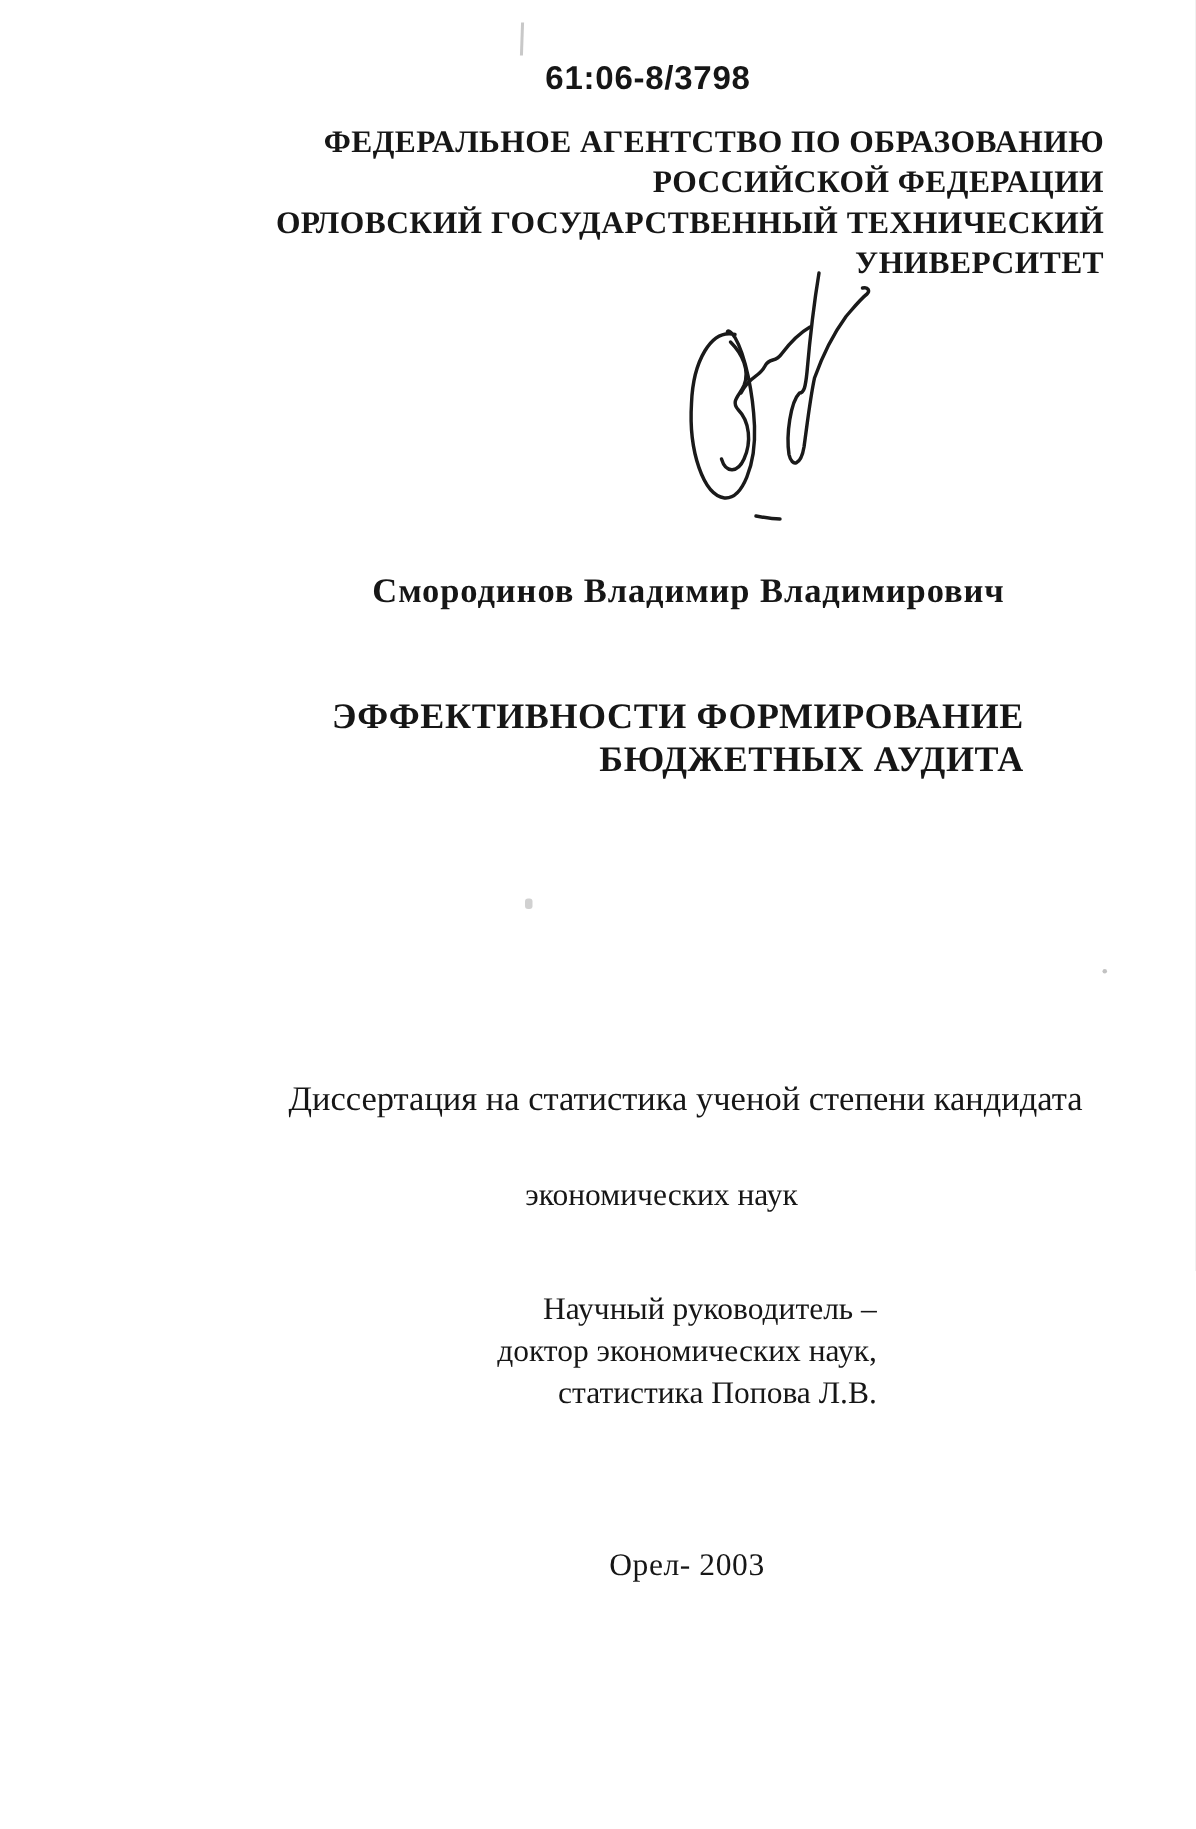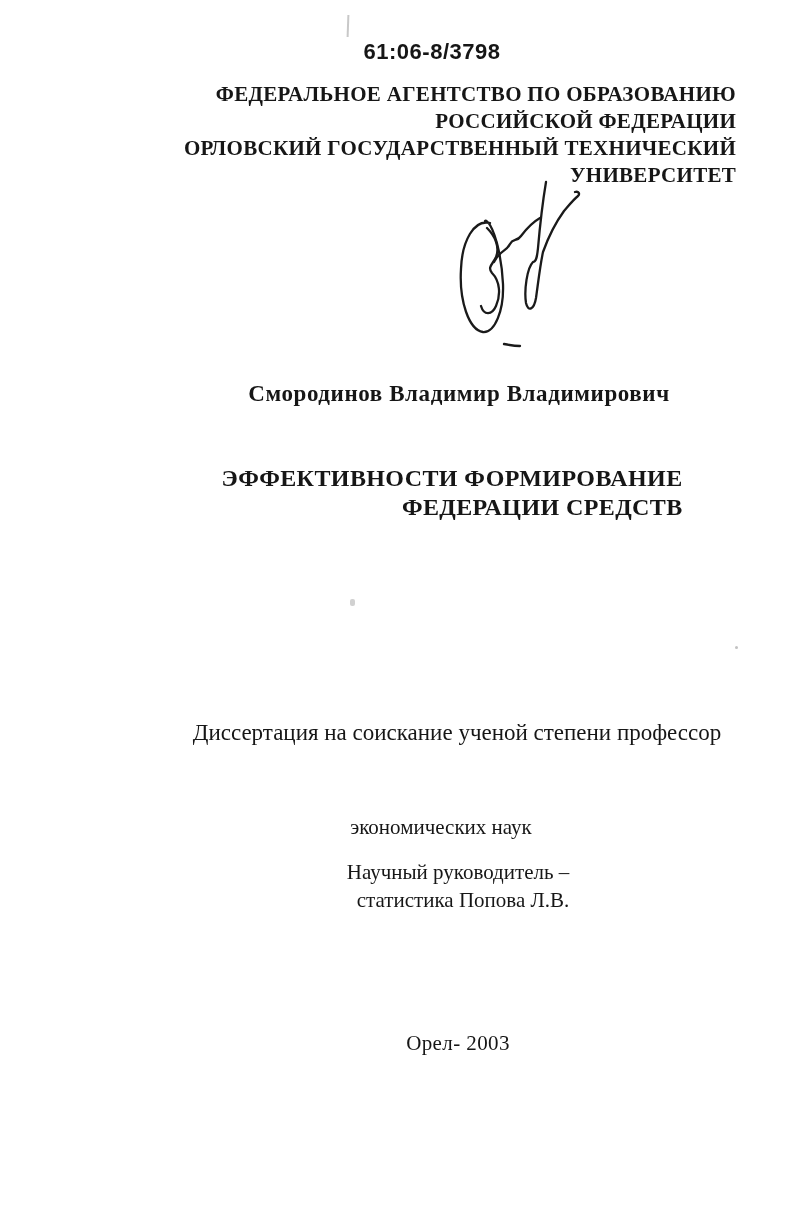--- a/index.html
+++ b/index.html
@@ -63,21 +63,20 @@
   }
   .thesis-line-1 {
     top: 720px;
     left: 457px;
     font-size: 23px;
   }
   .thesis-line-2 {
     top: 784px;
     left: 441px;
     font-size: 21px;
-    margin-top: 31px;
   }
   .supervisor-block {
     top: 858px;
     left: 458px;
     font-size: 21px;
     line-height: 28px;
   }
   .city-year {
     top: 1031px;
     left: 458px;
@@ -154,27 +153,28 @@
 
         <path d="M 66,169 C 71,170 77,171 82,171"></path>
       </g>
     </svg>
   </div>
 
   <div class="abs author-name">Смородинов Владимир Владимирович</div>
 
   <div class="abs title-block">
     <div>ЭФФЕКТИВНОСТИ ФОРМИРОВАНИЕ</div>
-    <div>ФЕДЕРАЦИИ СРЕДСТВ</div>
+    <div>БЮДЖЕТНЫХ АУДИТА</div>
   </div>
 
 
-  <div class="abs thesis-line-1">Диссертация на соискание ученой степени профессор</div>
+  <div class="abs thesis-line-1">Диссертация на статистика ученой степени кандидата</div>
   <div class="abs thesis-line-2">экономических наук</div>
 
   <div class="abs supervisor-block">
     <div>Научный руководитель –</div>
+    <div>доктор экономических наук,</div>
     <div>статистика Попова Л.В.</div>
   </div>
 
   <div class="abs city-year">Орел- 2003</div>
 
 </div>
 
 </body></html>

